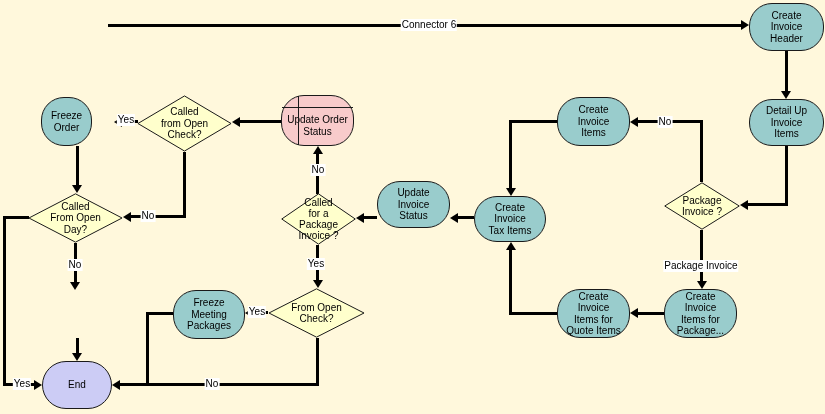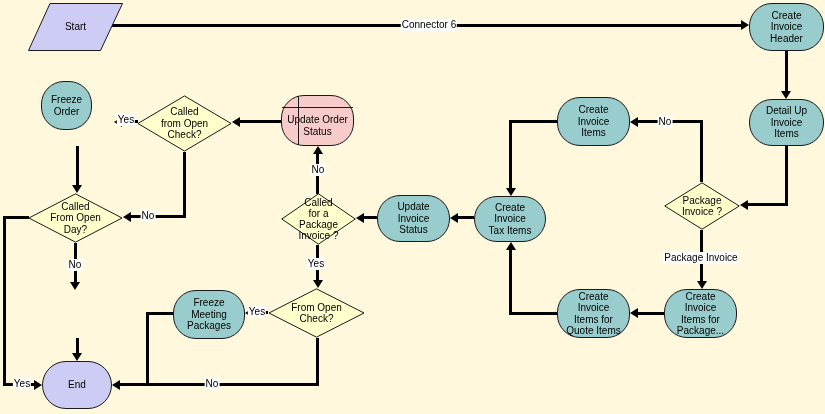--- a/index.html
+++ b/index.html
@@ -106,26 +106,20 @@
   <div class="eh" style="left:252px;top:311px;width:16px;"></div>
   <div class="ah left" style="left:245px;top:308px;"></div>
 
   <div class="ev" style="left:316px;top:338px;height:48px;"></div>
   <div class="eh" style="left:119px;top:383px;width:200px;"></div>
   <div class="ah left" style="left:112px;top:380px;"></div>
 
   <div class="eh" style="left:146px;top:312px;width:27px;"></div>
   <div class="ev" style="left:146px;top:312px;height:74px;"></div>
 
-  <div class="node" style="left:28px;top:3px;width:95px;height:48px;">
-    <svg class="shape-svg" viewBox="0 0 95 48" preserveAspectRatio="none">
-      <polygon points="22,0.5 94.5,0.5 72.5,47.5 0.5,47.5" fill="#ccccf5" stroke="#1a1a1a" stroke-width="1" vector-effect="non-scaling-stroke"></polygon>
-    </svg>
-    <span class="overlay-label">Start</span>
-  </div>
 
   <div class="node rectn" style="left:749px;top:3px;width:75px;height:48px;">
     <span class="label">Create
 Invoice
 Header</span>
   </div>
 
   <div class="node rectn" style="left:749px;top:99px;width:75px;height:47px;">
     <span class="label">Detail Up
 Invoice
@@ -159,21 +153,21 @@
 Items for
 Quote Items</span>
   </div>
 
   <div class="node rectn" style="left:474px;top:196px;width:72px;height:46px;">
     <span class="label">Create
 Invoice
 Tax Items</span>
   </div>
 
-  <div class="node rectn" style="left:377px;top:195px;width:73px;height:47px;">
+  <div class="node rectn" style="left:377px;top:181px;width:73px;height:47px;">
     <span class="label">Update
 Invoice
 Status</span>
   </div>
 
   <div class="node" style="left:281px;top:193px;width:75px;height:52px;">
     <svg class="shape-svg" viewBox="0 0 100 60" preserveAspectRatio="none">
       <polygon points="50,1 99,30 50,59 1,30" fill="#ffffcc" stroke="#1a1a1a" stroke-width="1" vector-effect="non-scaling-stroke"></polygon>
     </svg>
     <span class="overlay-label" style="line-height:11px;">Called
@@ -191,21 +185,21 @@
 
   <div class="node" style="left:137px;top:95px;width:95px;height:57px;">
     <svg class="shape-svg" viewBox="0 0 100 60" preserveAspectRatio="none">
       <polygon points="50,1 99,30 50,59 1,30" fill="#ffffcc" stroke="#1a1a1a" stroke-width="1" vector-effect="non-scaling-stroke"></polygon>
     </svg>
     <span class="overlay-label">Called
 from Open
 Check?</span>
   </div>
 
-  <div class="node rectn" style="left:41px;top:81px;width:51px;height:49px;">
+  <div class="node rectn" style="left:41px;top:97px;width:51px;height:49px;">
     <span class="label">Freeze Order</span>
   </div>
 
   <div class="node" style="left:28px;top:193px;width:95px;height:50px;">
     <svg class="shape-svg" viewBox="0 0 100 60" preserveAspectRatio="none">
       <polygon points="50,1 99,30 50,59 1,30" fill="#ffffcc" stroke="#1a1a1a" stroke-width="1" vector-effect="non-scaling-stroke"></polygon>
     </svg>
     <span class="overlay-label">Called
 From Open
 Day?</span>
@@ -225,21 +219,21 @@
     <span class="overlay-label">From Open
 Check?</span>
   </div>
 
   <div class="node stadium" style="left:42px;top:361px;width:70px;height:48px;align-items:center;">
     <span class="label">End</span>
   </div>
 
   <span class="elabel" style="left:429px;top:25px;">Connector 6</span>
   <span class="elabel" style="left:665px;top:122px;">No</span>
-  <span class="elabel" style="left:701px;top:258px;">Package Invoice</span>
+  <span class="elabel" style="left:701px;top:266px;">Package Invoice</span>
   <span class="elabel" style="left:318px;top:170px;">No</span>
   <span class="elabel" style="left:316px;top:264px;">Yes</span>
   <span class="elabel" style="left:126px;top:120px;">Yes</span>
   <span class="elabel" style="left:148px;top:216px;">No</span>
   <span class="elabel" style="left:22px;top:384px;">Yes</span>
   <span class="elabel" style="left:75px;top:265px;">No</span>
   <span class="elabel" style="left:257px;top:312px;">Yes</span>
   <span class="elabel" style="left:212px;top:384px;">No</span>
 
 </div>

